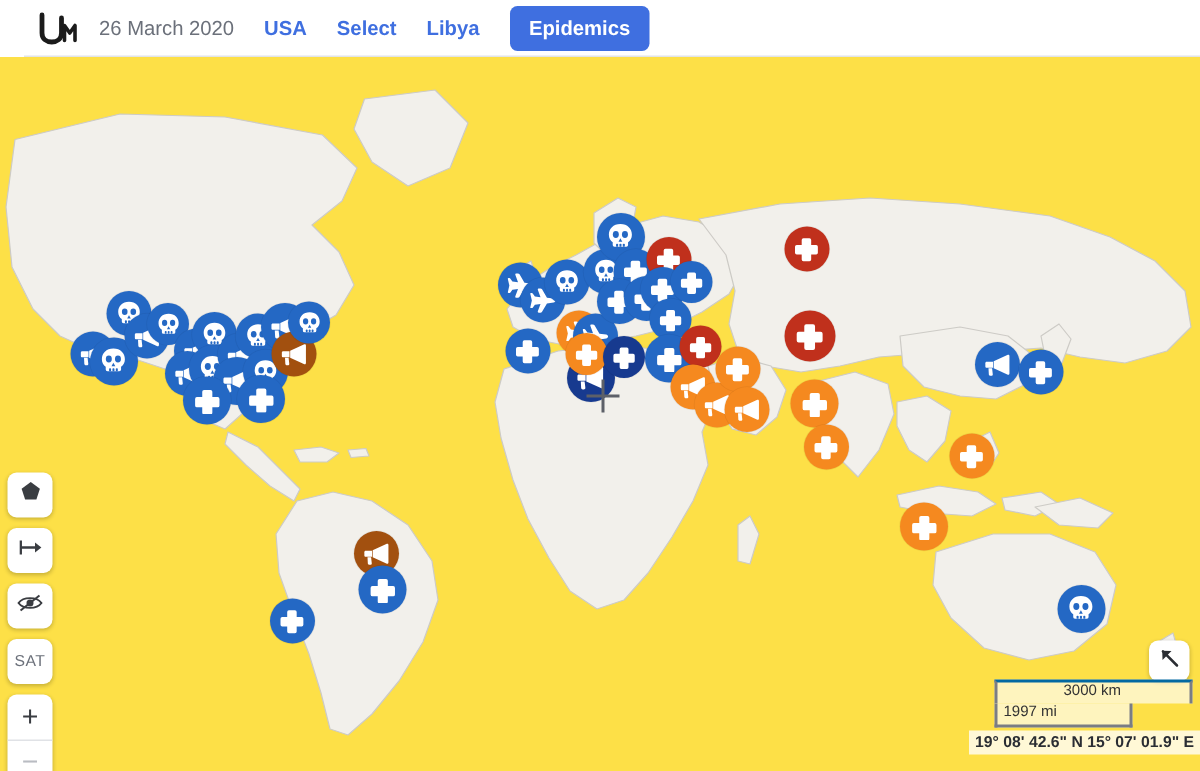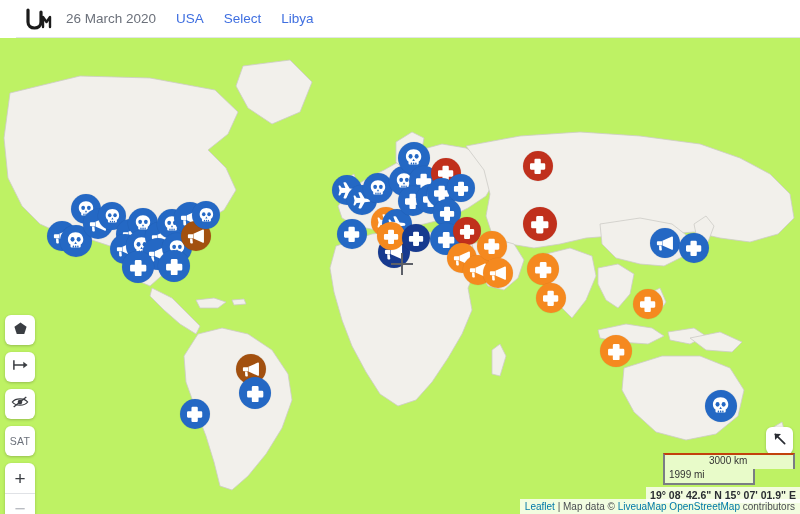--- a/index.html
+++ b/index.html
@@ -25,21 +25,21 @@
   #logo {
     width: 46px; height: 38px;
     display: flex; align-items: center; justify-content: center;
   }
   #logo svg { display:block; }
   .hdr-date {
     font-size: 13.5px; color: #6b707a; margin-left: 4px;
     white-space: nowrap;
   }
   .hdr-link {
-    font-size: 13.5px; font-weight: normal; color: #3f6fe0;
+    font-size: 13.5px; font-weight: bold; color: #3f6fe0;
     margin-left: 20px; white-space: nowrap; cursor: pointer;
   }
   .hdr-btn {
     margin-left: 20px;
     background: #3f6fe0; color: #ffffff;
     font-size: 13.5px; font-weight: bold;
     border: none; border-radius: 5px;
     padding: 7px 13px 8px 13px;
     cursor: pointer; white-space: nowrap;
   }
@@ -48,21 +48,21 @@
     cursor: pointer; white-space: nowrap;
   }
   #select-regions .sr-label {
     font-size: 13.5px; color: #6b707a; margin-left: 8px;
   }
 
   
   #map {
     position: absolute; top: 38px; left: 0;
     width: 800px; height: 476px;
-    background: #bef264;
+    background: #fde047;
     overflow: hidden;
   }
   #landmass { position:absolute; top:0; left:0; width:800px; height:476px; }
 
   
   .marker {
     position: absolute;
     border-radius: 50%;
     display: flex; align-items: center; justify-content: center;
     cursor: pointer;
@@ -127,21 +127,21 @@
   #scale-bar {
     position: absolute; right: 5px; top: 415px;
     z-index: 30; font-size: 10px; color: #333; line-height: 12px;
   }
   .scale-line {
     border: 2px solid #7a7d84; border-top: none;
     background: rgba(255,255,255,0.65);
     padding: 0 4px; height: 14px;
     width: 80px; box-sizing: content-box;
   }
-  .scale-line.km { border-bottom: none; border-top: 2px solid #c2410c; padding-left: 44px; }
+  .scale-line.km { border-bottom: none; border-top: 2px solid #0369a1; padding-left: 44px; }
   #coords {
     position: absolute; right: 0; top: 449px;
     background: rgba(255,255,255,0.78);
     font-size: 10.5px; color: #2a2d33;
     padding: 2px 4px; z-index: 30; font-weight: bold;
   }
   #attribution {
     position: absolute; right: 0; bottom: 0;
     background: rgba(255,255,255,0.8);
     font-size: 10px; color: #4a4d52;
@@ -162,20 +162,21 @@
         <path d="M19 19 L19 9 L22.5 14 L26 9 L26 19" fill="none" stroke="#1b1b1b" stroke-width="2.4" stroke-linecap="round" stroke-linejoin="round"></path>
       </svg>
     </div>
 
     <span class="hdr-date">26 March 2020</span>
 
     <span class="hdr-link">USA</span>
     <span class="hdr-link">Select</span>
     <span class="hdr-link">Libya</span>
 
+    <button class="hdr-btn">Epidemics</button>
 
   </div>
 
   <div id="map">
 
     <svg id="landmass" viewBox="0 0 800 476">
       <g fill="#f2f0eb" stroke="#cdcbc6" stroke-width="0.8" stroke-linejoin="round">
 
         <path d="M243 28 L290 22 L312 44 L300 74 L272 86 L248 70 L236 48 Z"></path>
 
@@ -931,21 +932,20 @@
       <span>
         <svg width="15" height="15" viewBox="0 0 16 16" aria-hidden="true">
           <path d="M13.5 13.5 L3.5 3.5" stroke="#2a2d33" stroke-width="1.8" stroke-linecap="round"></path>
           <path d="M3 3 L9.6 3.2 L3.2 9.6 Z" fill="#2a2d33"></path>
         </svg>
       </span>
     </div>
 
     <div id="scale-bar">
       <div class="scale-line km">3000 km</div>
-      <div class="scale-line mi">1999 mi</div>
+      <div class="scale-line mi">1997 mi</div>
     </div>
 
     <div id="coords">19° 08' 42.6" N 15° 07' 01.9" E</div>
 
-    <div id="attribution"><a>Leaflet</a><span> | </span><span>Map data © </span><a>LiveuaMap</a><span> </span><a>OpenStreetMap</a><span> contributors</span></div>
 
   </div>
 </div>
 
 </body></html>

